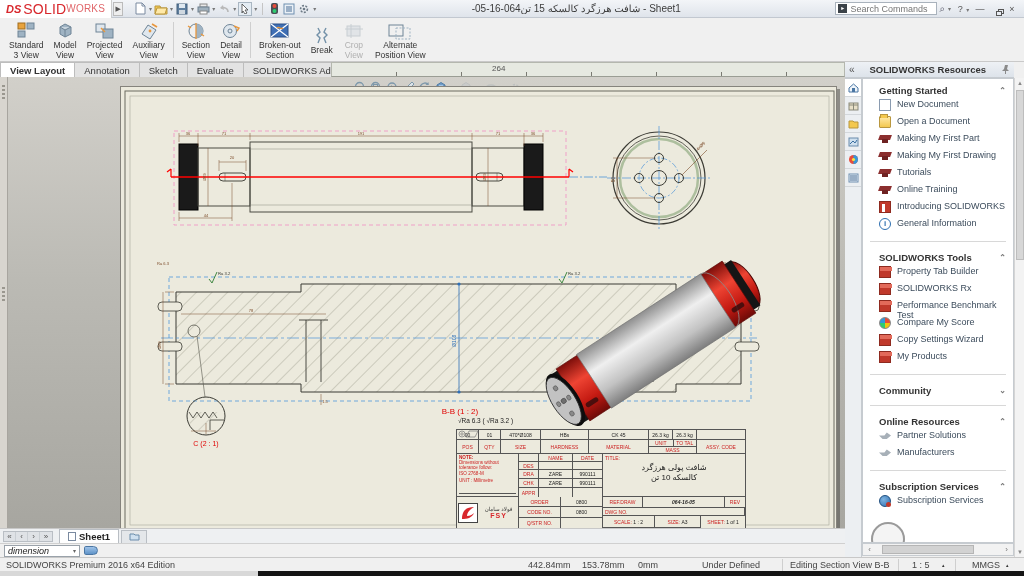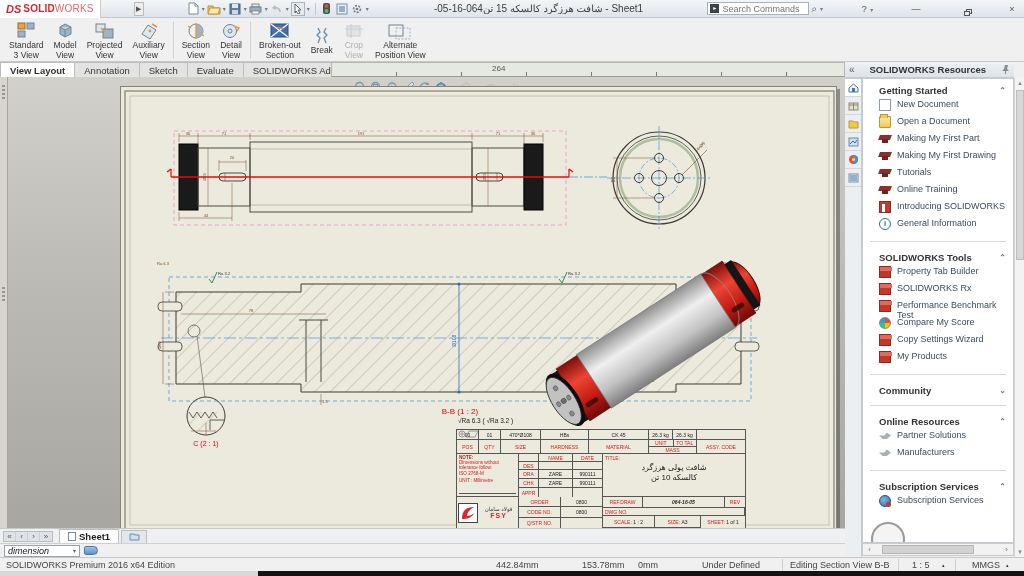--- a/index.html
+++ b/index.html
@@ -1,24 +1,24 @@
 <!DOCTYPE html>
 <html><head>
 <meta charset="utf-8">
 <style>
   html,body{margin:0;padding:0;background:#666;}
   *{box-sizing:border-box;font-family:"Liberation Sans",sans-serif;}
   .win{position:relative;width:1024px;height:576px;background:#f0f0f0;overflow:hidden;}
   .abs{position:absolute;}
 
   
-  .titlebar{left:0;top:0;width:1024px;height:18px;background:linear-gradient(#f3f5f8,#dfe4eb);border-bottom:1px solid #c2c8d0;display:flex;align-items:center;font-size:10px;color:#444;gap:32px;}
+  .titlebar{left:0;top:0;width:1024px;height:18px;background:linear-gradient(#f3f5f8,#dfe4eb);border-bottom:1px solid #c2c8d0;display:flex;align-items:center;font-size:10px;color:#444;}
   .swlogo{display:flex;align-items:center;background:#fff;height:18px;padding:0 6px;border-right:1px solid #ccc;}
   .swlogo .ds{color:#d8272c;font-weight:bold;font-style:italic;font-size:11px;margin-right:2px;}
-  .swlogo .solid{color:#d8272c;font-weight:bold;font-size:10px;letter-spacing:.2px;text-align:right;}
+  .swlogo .solid{color:#d8272c;font-weight:normal;font-size:14px;letter-spacing:.2px;text-align:right;}
   .swlogo .works{color:#e0666a;font-size:10px;letter-spacing:.2px;}
   .flyout{width:10px;height:14px;border:1px solid #bbb;background:#eee;font-size:7px;color:#555;display:flex;align-items:center;justify-content:center;margin-left:1px;}
   .qbar{display:flex;align-items:center;gap:1px;margin-left:10px;}
   .qi{width:14px;height:14px;display:flex;align-items:center;justify-content:center;}
   .car{font-size:6px;color:#777;margin:0 1px;}
   .qsep{width:1px;height:12px;background:#c5c5c5;margin:0 3px;}
   .wtitle{flex:1;text-align:center;color:#3c3c3c;white-space:nowrap;overflow:hidden;}
   .searchwrap{display:flex;align-items:center;margin-right:4px;}
   .searchbox{width:102px;height:13px;background:#fff;border:1px solid #a9b2bc;display:flex;align-items:center;padding:0 2px;}
   .searchbox .sq{width:9px;height:9px;background:#3b4248;color:#fff;font-size:6px;line-height:9px;text-align:center;margin-right:3px;flex:none;}
@@ -864,21 +864,21 @@
   <div class="abs tagrow">
     <div class="combo">
       <span class="cv">dimension</span>
       <span class="ca">▾</span>
     </div>
     <div class="tagico"></div>
   </div>
 
   <div class="abs statusbar">
     <span style="left:6px;">SOLIDWORKS Premium 2016 x64 Edition</span>
-    <span style="left:496px;">442.84mm</span>
+    <span style="left:528px;">442.84mm</span>
     <span style="left:582px;">153.78mm</span>
     <span style="left:638px;">0mm</span>
     <span style="left:702px;">Under Defined</span>
     <div class="ssep" style="left:782px;"></div>
     <span style="left:790px;">Editing Section View B-B</span>
     <div class="ssep" style="left:898px;"></div>
     <span style="left:912px;">1 : 5</span>
     <span class="caret" style="left:942px;top:4px;">▴</span>
     <div class="ssep" style="left:955px;"></div>
     <span style="left:972px;">MMGS</span>

